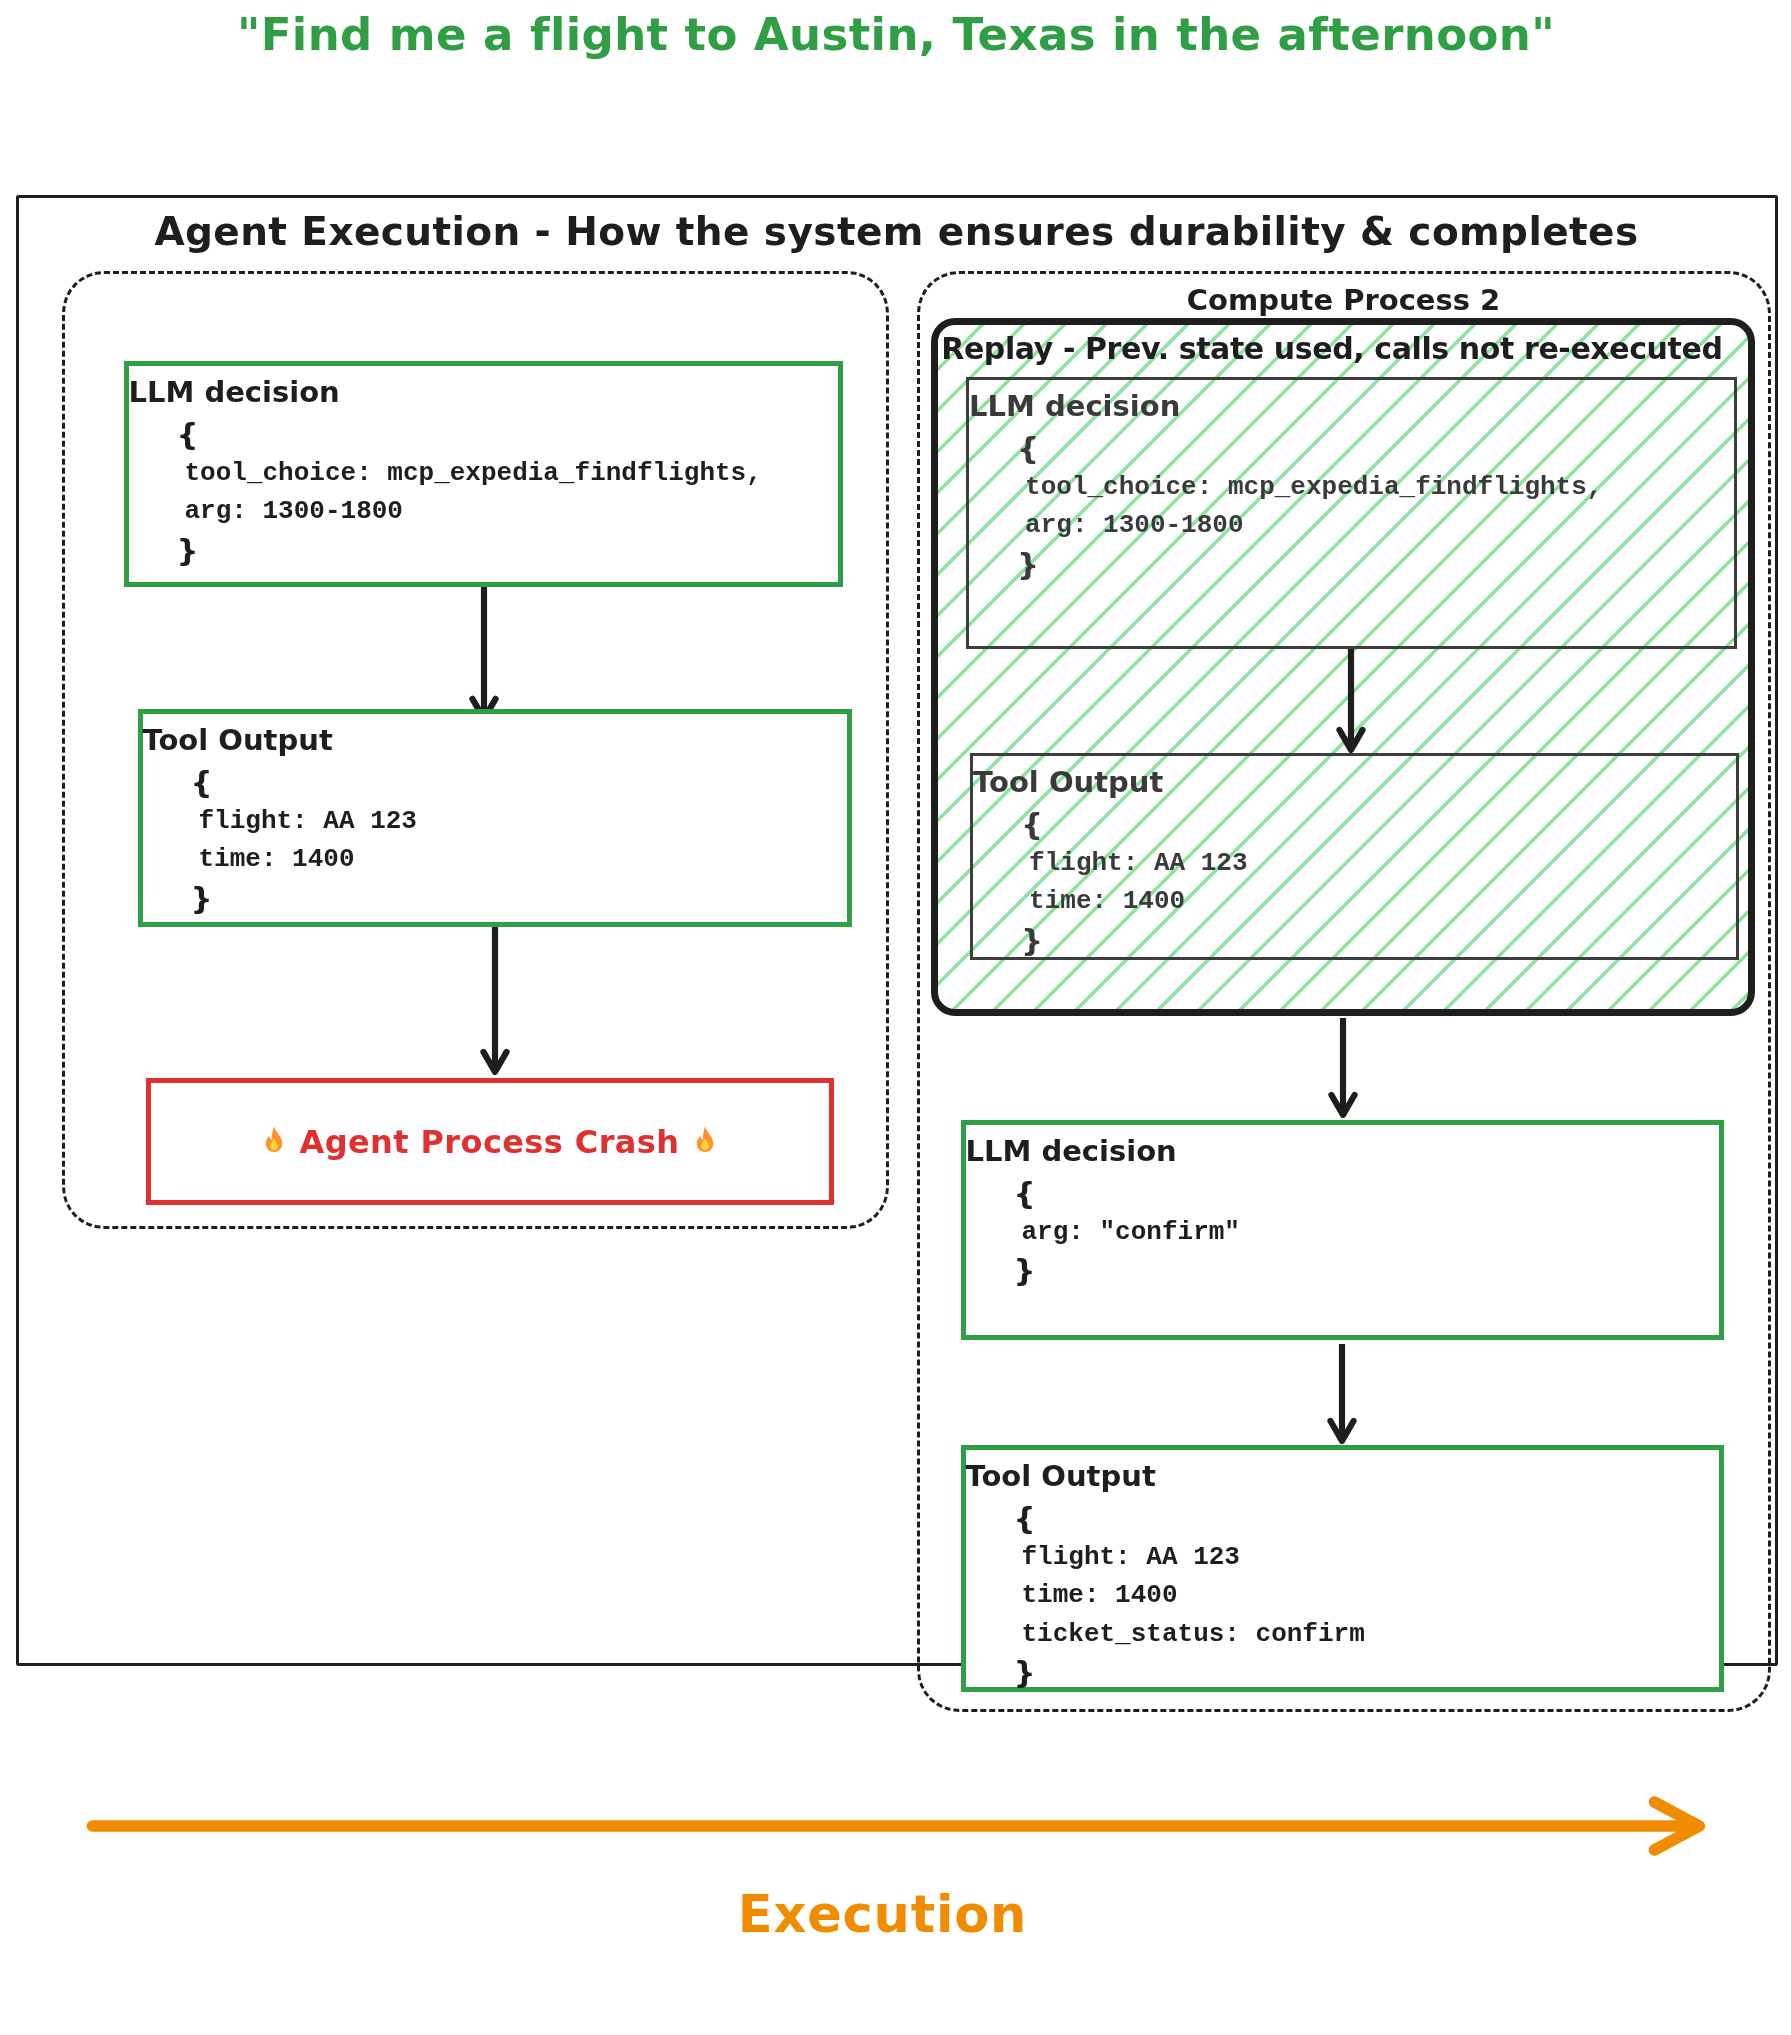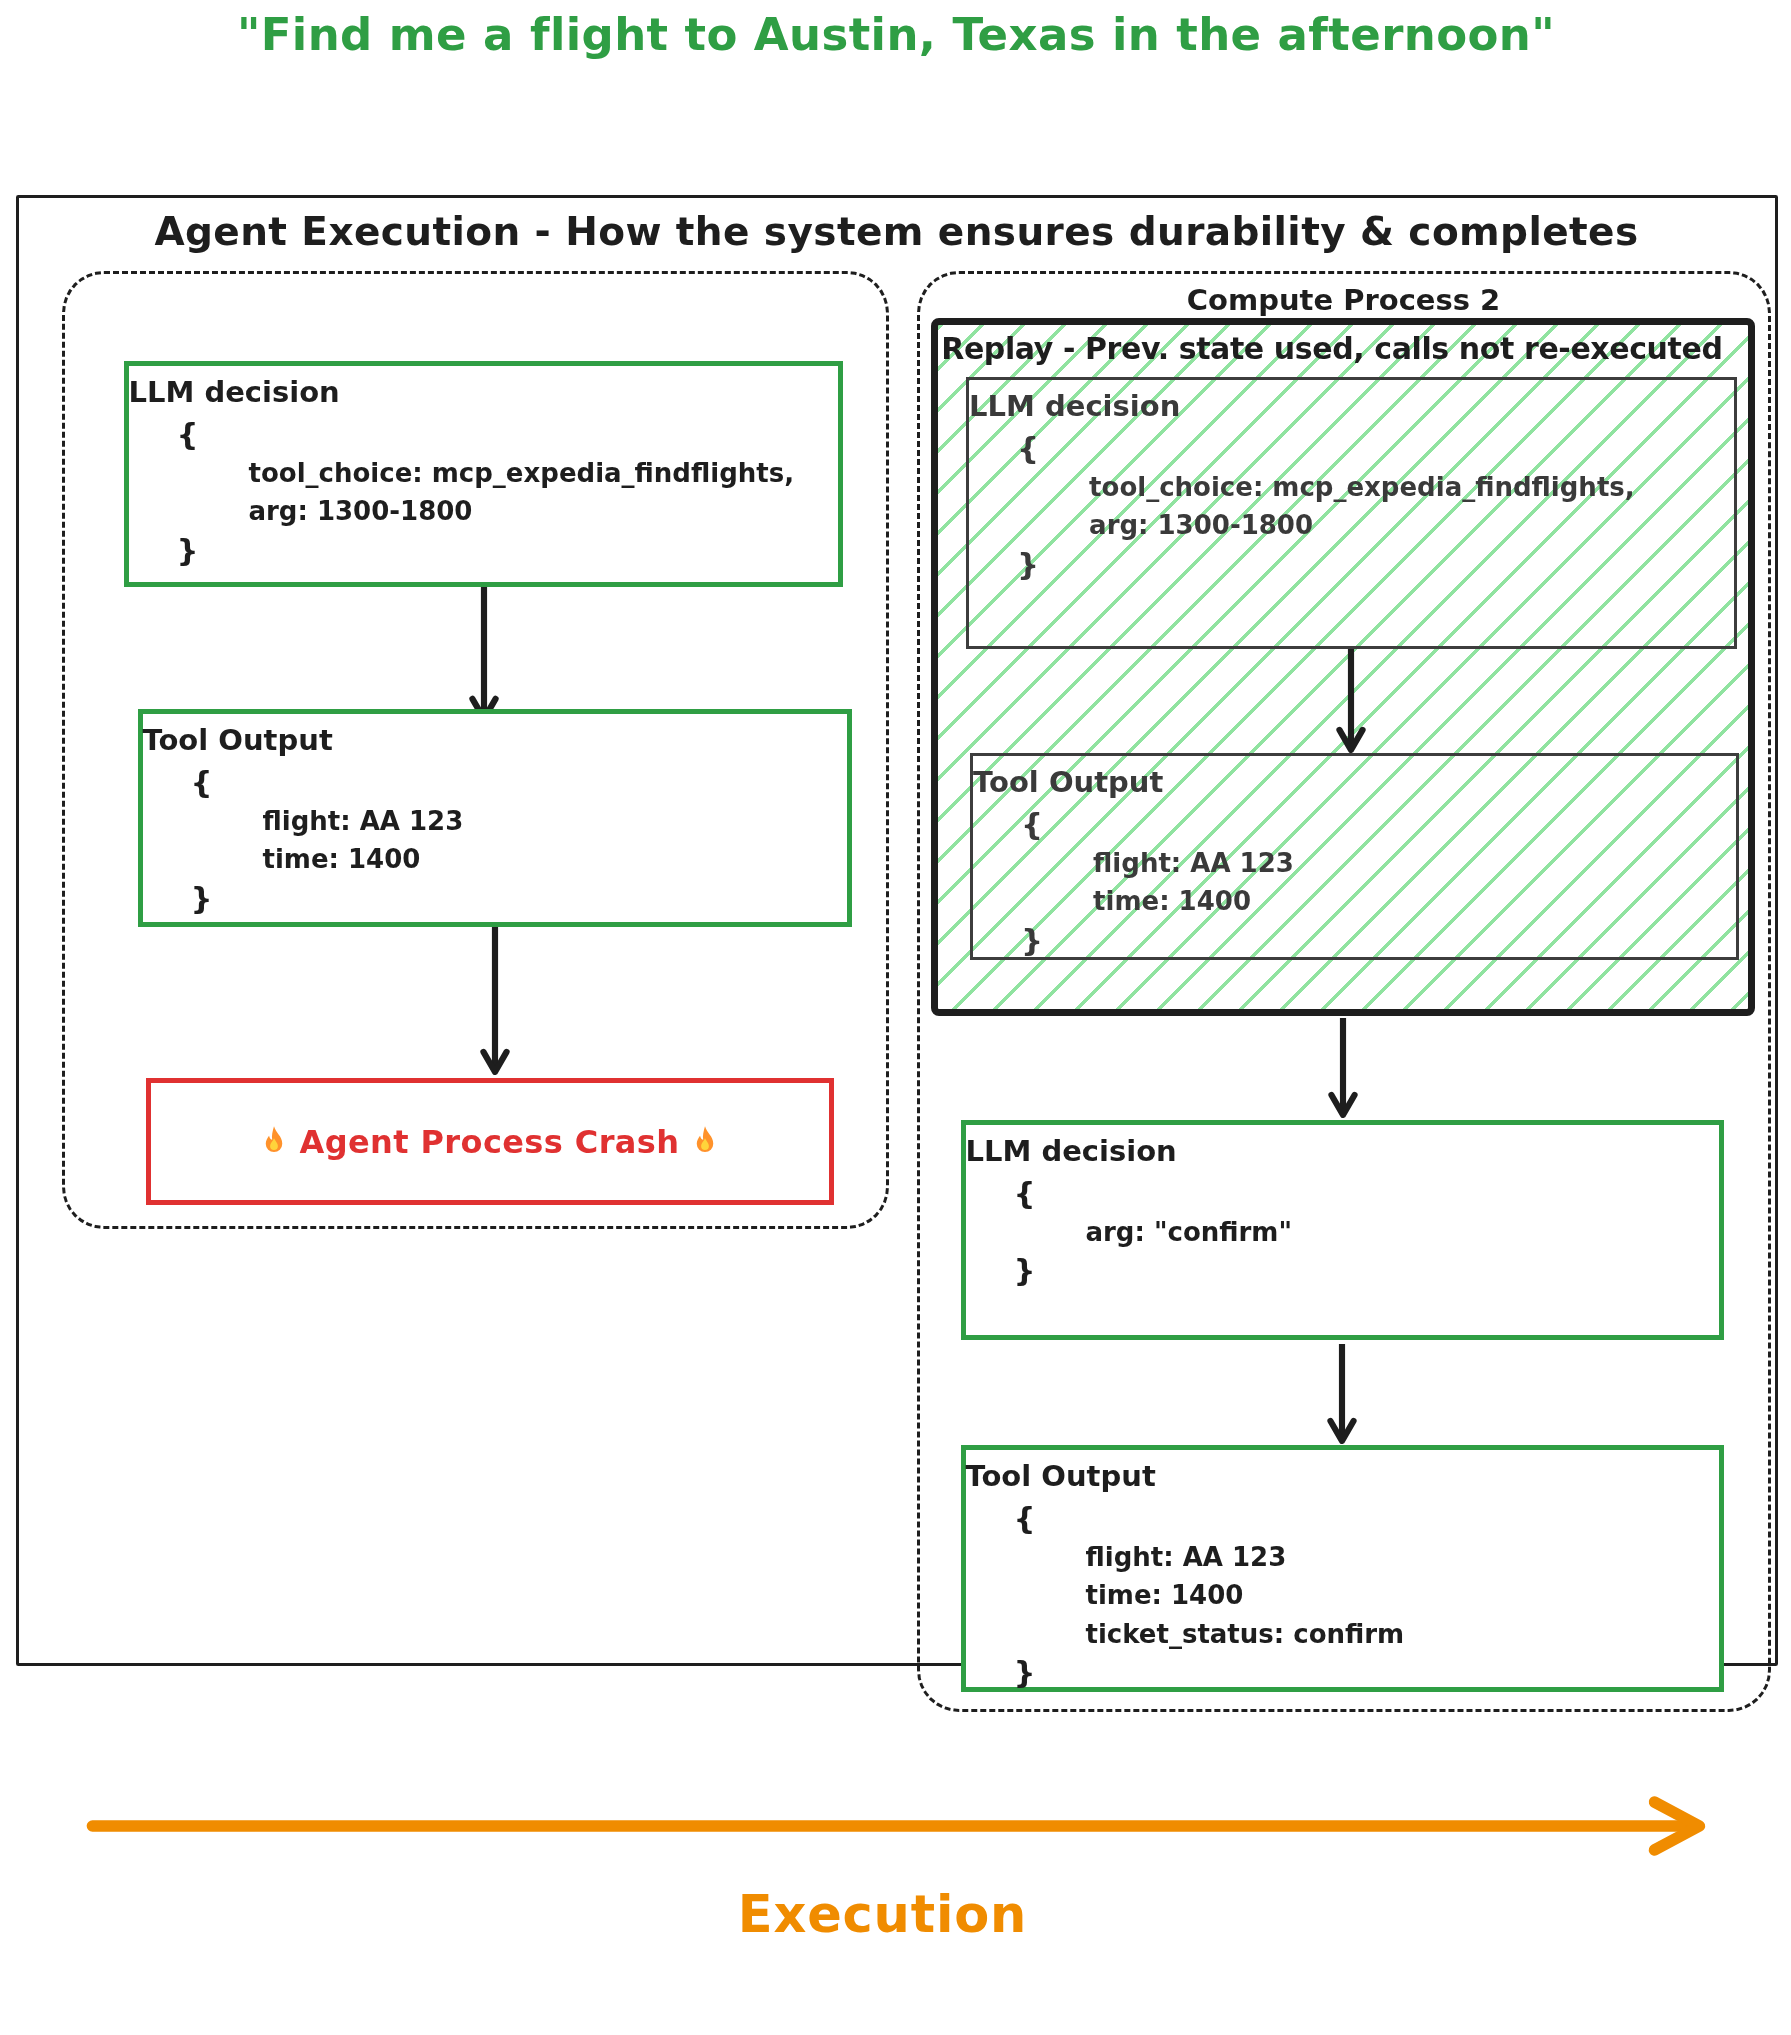--- a/index.html
+++ b/index.html
@@ -79,41 +79,41 @@
   .gray .node-title{color:var(--gray-text);}
   .code{margin-top:7.7px;}
   .cl{
     font-size:26px;font-weight:700;line-height:34px;
     margin-top:4.6px;
     color:var(--ink);
     white-space:pre;
   }
   .gray .cl{color:var(--gray-text);}
   .cl.brace{margin-left:48px;font-size:31px;}
-  .cl.field{margin-left:120px;}
+  .cl.field{margin-left:56px;font-family:Liberation Mono, monospace;}
 
   
   .crash{
     position:absolute;
     border:5.4px solid var(--red);
     background:#ffffff;
     display:flex;align-items:center;justify-content:center;gap:7.7px;
   }
   .crash-label{
     font-size:32px;font-weight:700;color:var(--red);
     letter-spacing:0.4px;
   }
   .flame{width:36px;height:36px;flex:0 0 auto;}
 
   
   .replay{
     position:absolute;left:11.6px;top:44px;
     width:824px;height:698px;
     border:7px solid var(--ink);
-    border-radius:8px;
+    border-radius:24px;
     background:
       repeating-linear-gradient(135deg,
         var(--hatch) 0px, var(--hatch) 3.9px,
         rgba(0,0,0,0) 3.9px, rgba(0,0,0,0) 29px);
   }
   .replay-label{
     position:absolute;left:3.1px;top:6.2px;
     font-size:30px;font-weight:700;color:var(--ink);
     white-space:nowrap;
     letter-spacing:-0.4px;

